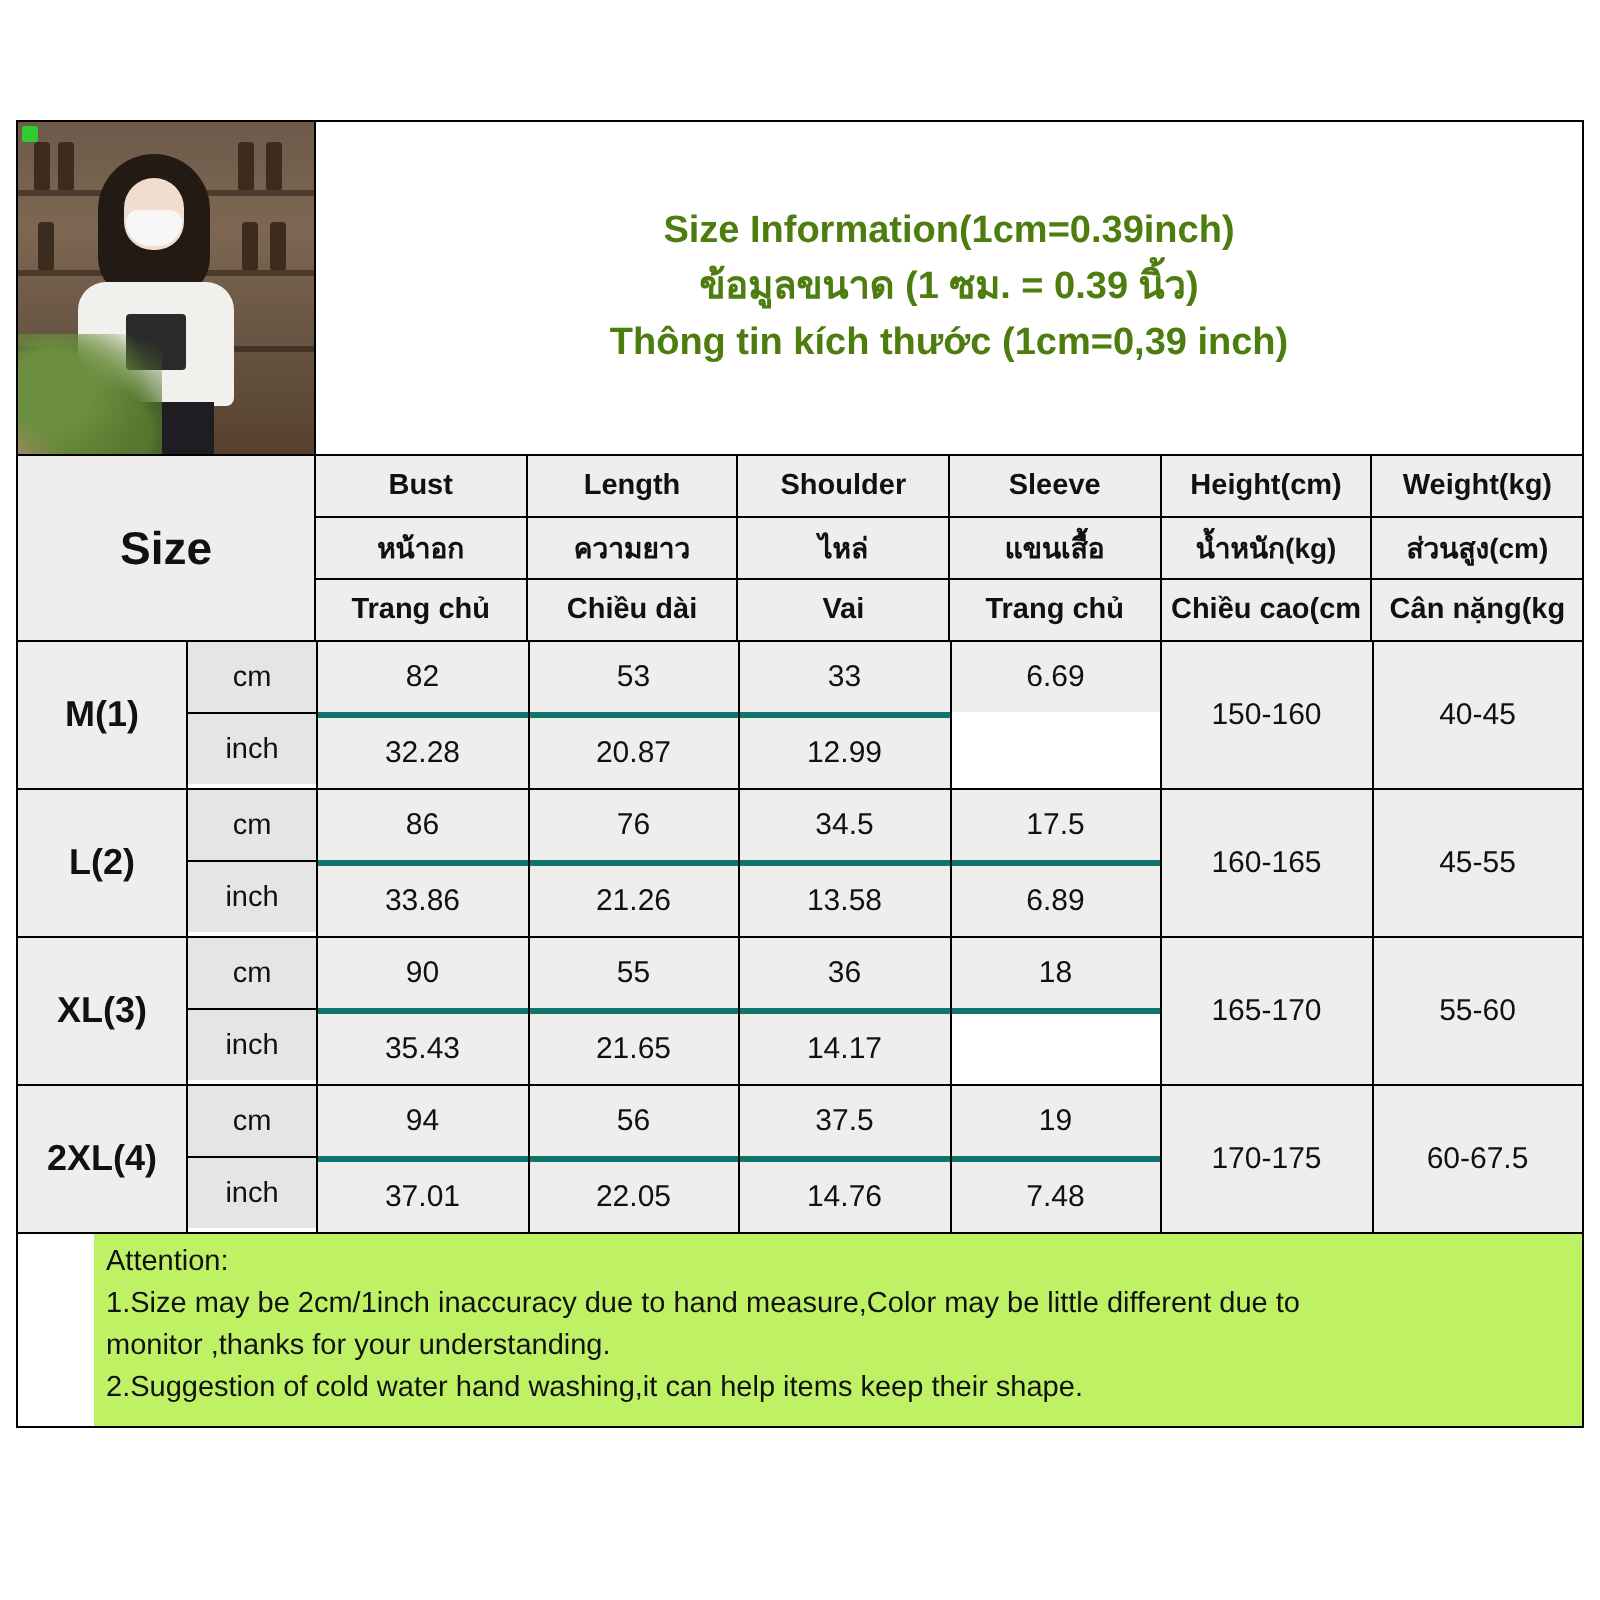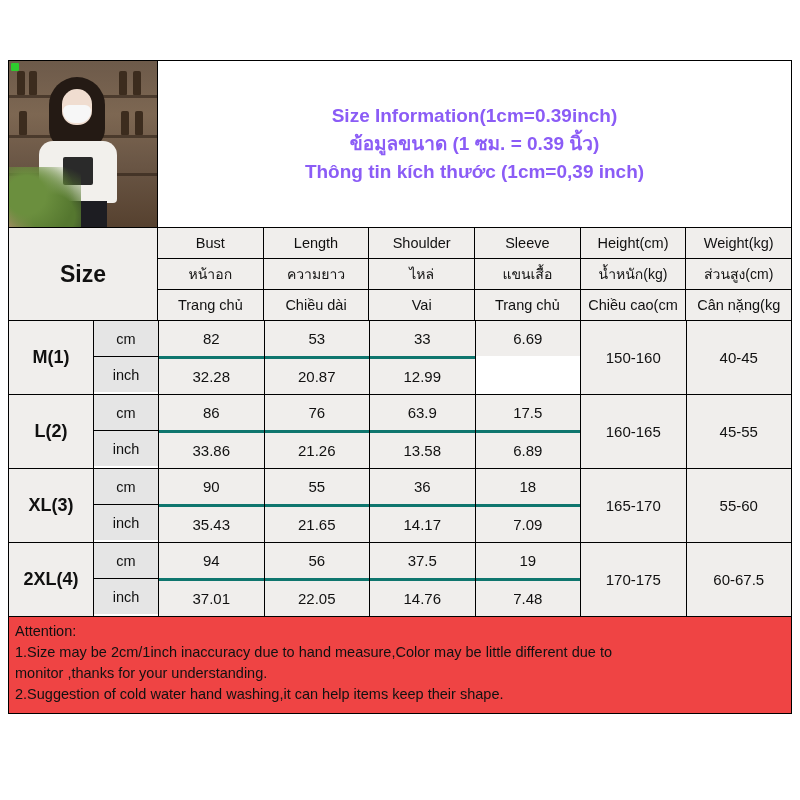--- a/index.html
+++ b/index.html
@@ -141,21 +141,21 @@
     align-items: center;
     justify-content: center;
     padding: 6px 10px;
     box-sizing: border-box;
   }
   .title-line {
     font-weight: bold;
     font-size: 19px;
     line-height: 28px;
     text-align: center;
-    color: #8b5cf6;
+    color: #4d7c0f;
   }
 
   
   .colhead {
     display: flex;
     border-bottom: 1px solid #000000;
   }
   .size-label-cell {
     width: 148px;
     flex: 0 0 148px;
@@ -179,21 +179,21 @@
   .ch-row.r1, .ch-row.r2 {
     border-bottom: 1px solid #000000;
   }
   .ch-cell {
     flex: 1 1 0;
     border-right: 1px solid #000000;
     display: flex;
     align-items: center;
     justify-content: center;
     font-size: 14.5px;
-    font-weight: normal;
+    font-weight: bold;
     background: #f0eeec;
     overflow: hidden;
     white-space: nowrap;
   }
   .ch-cell:last-child { border-right: none; }
   .ch-cell.thai { font-size: 14px; }
 
   
   .data-group {
     display: flex;
@@ -256,21 +256,22 @@
     font-size: 15px;
     background: #f0eeec;
   }
   .span-col.last { border-right: none; }
 
   
   .attention {
     padding: 4px 6px 8px 6px;
     font-size: 14.5px;
     line-height: 21px;
-    background: #ef4444;
+    background: #bef264;
+    margin-left: 38px;
   }
   .attention div { white-space: nowrap; }
 </style>
 </head>
 <body>
 
 <div class="sheet">
 
   <div class="header-row">
     <div class="photo-cell">
@@ -367,21 +368,21 @@
     <div class="meas-cols">
       <div class="meas-col">
         <div class="meas-cell top">86</div>
         <div class="meas-cell">33.86</div>
       </div>
       <div class="meas-col">
         <div class="meas-cell top">76</div>
         <div class="meas-cell">21.26</div>
       </div>
       <div class="meas-col">
-        <div class="meas-cell top">63.9</div>
+        <div class="meas-cell top">34.5</div>
         <div class="meas-cell">13.58</div>
       </div>
       <div class="meas-col">
         <div class="meas-cell top">17.5</div>
         <div class="meas-cell">6.89</div>
       </div>
       <div class="span-col">160-165</div>
       <div class="span-col last">45-55</div>
     </div>
   </div>
@@ -400,21 +401,20 @@
       <div class="meas-col">
         <div class="meas-cell top">55</div>
         <div class="meas-cell">21.65</div>
       </div>
       <div class="meas-col">
         <div class="meas-cell top">36</div>
         <div class="meas-cell">14.17</div>
       </div>
       <div class="meas-col">
         <div class="meas-cell top">18</div>
-        <div class="meas-cell">7.09</div>
       </div>
       <div class="span-col">165-170</div>
       <div class="span-col last">55-60</div>
     </div>
   </div>
 
   <div class="data-group">
     <div class="size-cell">2XL(4)</div>
     <div class="unit-col">
       <div class="unit-cell top">cm</div>

